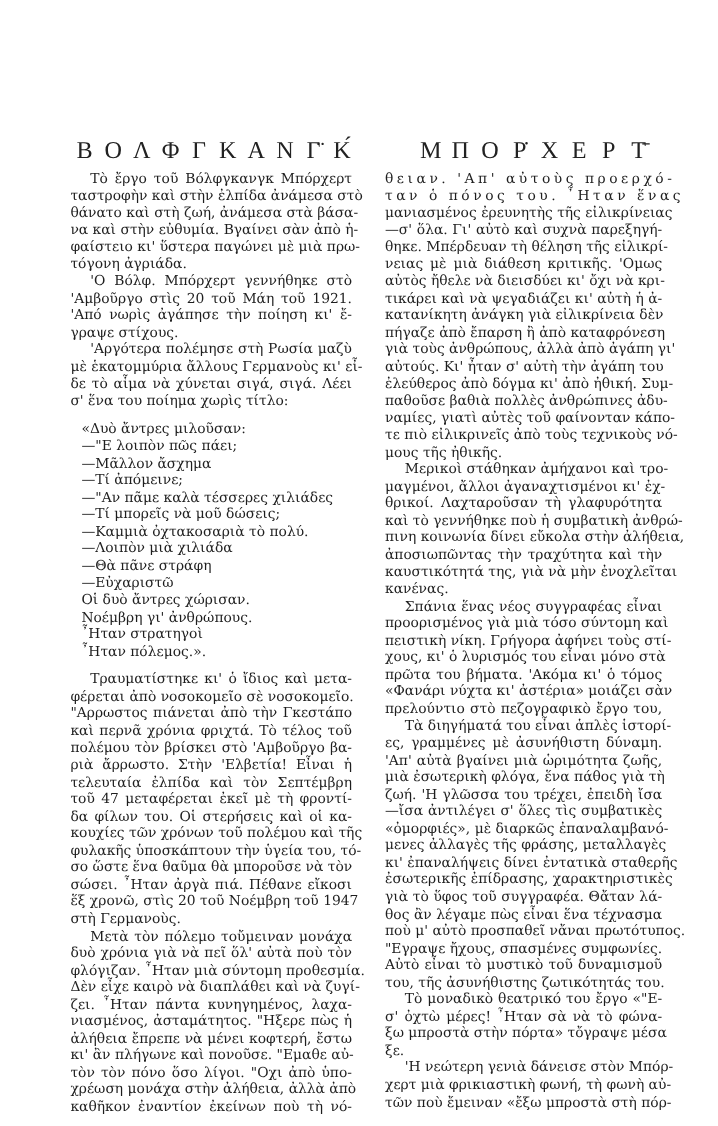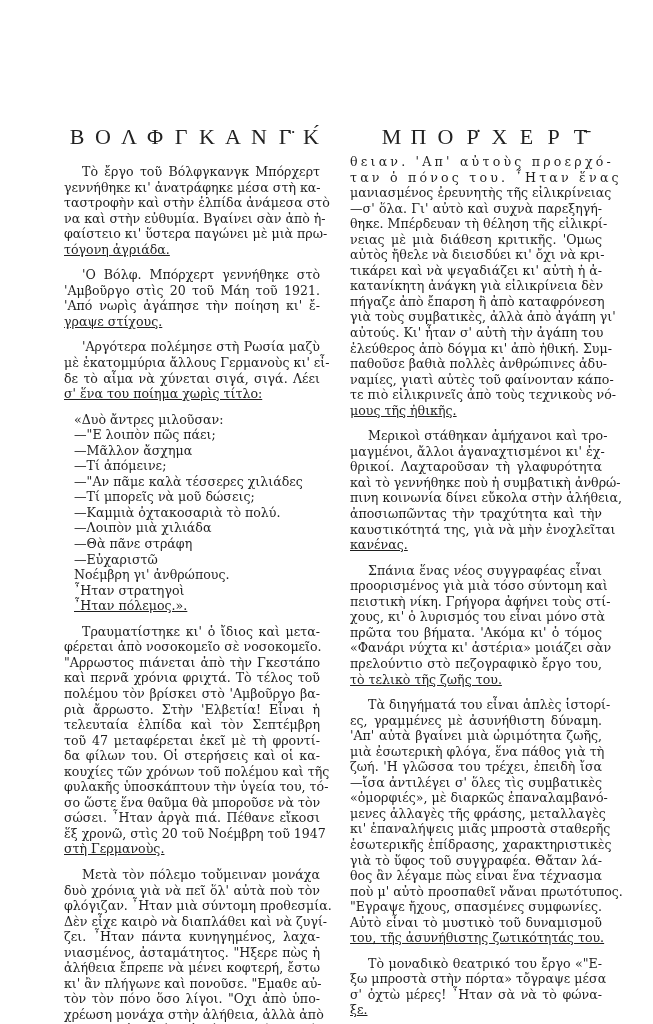--- a/index.html
+++ b/index.html
@@ -17,22 +17,22 @@
   .title .word { display: flex; gap: 0; }
   .title .word span { display: inline-block; width: 26px; text-align: center; }
   .title .word.w2 span { width: 27px; }
   .col {
     position: absolute; top: 154px; width: 256px;
     font-size: 12.6px; line-height: 15.55px; color: #1e1e1e;
   }
   .col.left { left: 64px; }
   .col.right { left: 350px; width: 252px; }
   .ln { display: block; white-space: nowrap; text-align: justify; text-align-last: justify; }
-  .ln.last { text-align-last: left; text-decoration: underline; }
-  .ln.ind { padding-left: 18px; margin-top: 10px; }
+  .ln.last { text-align-last: left; }
+  .ln.ind { padding-left: 18px; }
   .poem { margin: 10px 0 10px 10px; }
   .poem .ln { text-align-last: left; }
   .spaced { letter-spacing: 3.2px; }
 </style>
 </head>
 <body>
 
 <div class="title">
   <div class="word" id="tw1">
       <span>Β</span>
@@ -54,22 +54,22 @@
       <span>Χ</span>
       <span>Ε</span>
       <span>Ρ</span>
       <span>Τ̄</span>
     </div>
 </div>
 
 <div class="col left" id="colL">
   <div>
       <span class="ln ind">Τὸ ἔργο τοῦ Βόλφγκανγκ Μπόρχερτ</span>
-      <span class="ln">γεννήθηκε κι' ἀνατράφηκε μέσα στὴ κα-</span>
       <span class="ln">ταστροφὴν καὶ στὴν ἐλπίδα ἀνάμεσα στὸ</span>
+      <span class="ln">θάνατο καὶ στὴ ζωή, ἀνάμεσα στὰ βάσα-</span>
       <span class="ln">να καὶ στὴν εὐθυμία. Βγαίνει σὰν ἀπὸ ἡ-</span>
       <span class="ln">φαίστειο κι' ὕστερα παγώνει μὲ μιὰ πρω-</span>
       <span class="ln last">τόγονη ἀγριάδα.</span>
     </div>
   <div>
       <span class="ln ind">'Ο Βόλφ. Μπόρχερτ γεννήθηκε στὸ</span>
       <span class="ln">'Αμβοῦργο στὶς 20 τοῦ Μάη τοῦ 1921.</span>
       <span class="ln">'Από νωρὶς ἀγάπησε τὴν ποίηση κι' ἔ-</span>
       <span class="ln last">γραψε στίχους.</span>
     </div>
@@ -83,20 +83,21 @@
       <span class="ln">«Δυὸ ἄντρες μιλοῦσαν:</span>
       <span class="ln">—"Ε λοιπὸν πῶς πάει;</span>
       <span class="ln">—Μᾶλλον ἄσχημα</span>
       <span class="ln">—Τί ἀπόμεινε;</span>
       <span class="ln">—"Αν πᾶμε καλὰ τέσσερες χιλιάδες</span>
       <span class="ln">—Τί μπορεῖς νὰ μοῦ δώσεις;</span>
       <span class="ln">—Καμμιὰ ὀχτακοσαριὰ τὸ πολύ.</span>
       <span class="ln">—Λοιπὸν μιὰ χιλιάδα</span>
       <span class="ln">—Θὰ πᾶνε στράφη</span>
       <span class="ln">—Εὐχαριστῶ</span>
+      <span class="ln">Οἱ δυὸ ἄντρες χώρισαν.</span>
       <span class="ln">Νοέμβρη γι' ἀνθρώπους.</span>
       <span class="ln">῏Ηταν στρατηγοὶ</span>
       <span class="ln last">῏Ηταν πόλεμος.».</span>
     </div>
   <div>
       <span class="ln ind">Τραυματίστηκε κι' ὁ ἴδιος καὶ μετα-</span>
       <span class="ln">φέρεται ἀπὸ νοσοκομεῖο σὲ νοσοκομεῖο.</span>
       <span class="ln">"Αρρωστος πιάνεται ἀπὸ τὴν Γκεστάπο</span>
       <span class="ln">καὶ περνᾶ χρόνια φριχτά. Τὸ τέλος τοῦ</span>
       <span class="ln">πολέμου τὸν βρίσκει στὸ 'Αμβοῦργο βα-</span>
@@ -133,21 +134,21 @@
     </div>
   <div>
       <span class="ln">μανιασμένος ἐρευνητὴς τῆς εἰλικρίνειας</span>
       <span class="ln">—σ' ὅλα. Γι' αὐτὸ καὶ συχνὰ παρεξηγή-</span>
       <span class="ln">θηκε. Μπέρδευαν τὴ θέληση τῆς εἰλικρί-</span>
       <span class="ln">νειας μὲ μιὰ διάθεση κριτικῆς. 'Ομως</span>
       <span class="ln">αὐτὸς ἤθελε νὰ διεισδύει κι' ὄχι νὰ κρι-</span>
       <span class="ln">τικάρει καὶ νὰ ψεγαδιάζει κι' αὐτὴ ἡ ἀ-</span>
       <span class="ln">κατανίκητη ἀνάγκη γιὰ εἰλικρίνεια δὲν</span>
       <span class="ln">πήγαζε ἀπὸ ἔπαρση ἢ ἀπὸ καταφρόνεση</span>
-      <span class="ln">γιὰ τοὺς συμβατικὲς, ἀλλὰ ἀπὸ ἀγάπη γι'</span>
+      <span class="ln">γιὰ τοὺς ἀνθρώπους, ἀλλὰ ἀπὸ ἀγάπη γι'</span>
       <span class="ln">αὐτούς. Κι' ἦταν σ' αὐτὴ τὴν ἀγάπη του</span>
       <span class="ln">ἐλεύθερος ἀπὸ δόγμα κι' ἀπὸ ἠθική. Συμ-</span>
       <span class="ln">παθοῦσε βαθιὰ πολλὲς ἀνθρώπινες ἀδυ-</span>
       <span class="ln">ναμίες, γιατὶ αὐτὲς τοῦ φαίνονταν κάπο-</span>
       <span class="ln">τε πιὸ εἰλικρινεῖς ἀπὸ τοὺς τεχνικοὺς νό-</span>
       <span class="ln last">μους τῆς ἠθικῆς.</span>
     </div>
   <div>
       <span class="ln ind">Μερικοὶ στάθηκαν ἀμήχανοι καὶ τρο-</span>
       <span class="ln">μαγμένοι, ἄλλοι ἀγαναχτισμένοι κι' ἐχ-</span>
@@ -159,44 +160,43 @@
       <span class="ln last">κανένας.</span>
     </div>
   <div>
       <span class="ln ind">Σπάνια ἕνας νέος συγγραφέας εἶναι</span>
       <span class="ln">προορισμένος γιὰ μιὰ τόσο σύντομη καὶ</span>
       <span class="ln">πειστικὴ νίκη. Γρήγορα ἀφήνει τοὺς στί-</span>
       <span class="ln">χους, κι' ὁ λυρισμός του εἶναι μόνο στὰ</span>
       <span class="ln">πρῶτα του βήματα. 'Ακόμα κι' ὁ τόμος</span>
       <span class="ln">«Φανάρι νύχτα κι' ἀστέρια» μοιάζει σὰν</span>
       <span class="ln">πρελούντιο στὸ πεζογραφικὸ ἔργο του,</span>
-      <span class="ln last">τὸ τελικὸ τῆς ζωῆς του.</span>
     </div>
   <div>
       <span class="ln ind">Τὰ διηγήματά του εἶναι ἁπλὲς ἱστορί-</span>
       <span class="ln">ες, γραμμένες μὲ ἀσυνήθιστη δύναμη.</span>
       <span class="ln">'Απ' αὐτὰ βγαίνει μιὰ ὡριμότητα ζωῆς,</span>
       <span class="ln">μιὰ ἐσωτερικὴ φλόγα, ἕνα πάθος γιὰ τὴ</span>
       <span class="ln">ζωή. 'Η γλῶσσα του τρέχει, ἐπειδὴ ἴσα</span>
       <span class="ln">—ἴσα ἀντιλέγει σ' ὅλες τὶς συμβατικὲς</span>
       <span class="ln">«ὀμορφιές», μὲ διαρκῶς ἐπαναλαμβανό-</span>
       <span class="ln">μενες ἀλλαγὲς τῆς φράσης, μεταλλαγὲς</span>
-      <span class="ln">κι' ἐπαναλήψεις μιᾶς μπροστὰ σταθερῆς</span>
+      <span class="ln">κι' ἐπαναλήψεις δίνει ἐντατικὰ σταθερῆς</span>
       <span class="ln">ἐσωτερικῆς ἐπίδρασης, χαρακτηριστικὲς</span>
       <span class="ln">γιὰ τὸ ὕφος τοῦ συγγραφέα. Θἄταν λά-</span>
       <span class="ln">θος ἂν λέγαμε πὼς εἶναι ἕνα τέχνασμα</span>
       <span class="ln">ποὺ μ' αὐτὸ προσπαθεῖ νἄναι πρωτότυπος.</span>
       <span class="ln">"Εγραψε ἤχους, σπασμένες συμφωνίες.</span>
       <span class="ln">Αὐτὸ εἶναι τὸ μυστικὸ τοῦ δυναμισμοῦ</span>
       <span class="ln last">του, τῆς ἀσυνήθιστης ζωτικότητάς του.</span>
     </div>
   <div>
       <span class="ln ind">Τὸ μοναδικὸ θεατρικό του ἔργο «"Ε-</span>
+      <span class="ln">σ' ὀχτὼ μέρες! ῏Ηταν σὰ νὰ τὸ φώνα-</span>
       <span class="ln">ξω μπροστὰ στὴν πόρτα» τὄγραψε μέσα</span>
-      <span class="ln">σ' ὀχτὼ μέρες! ῏Ηταν σὰ νὰ τὸ φώνα-</span>
       <span class="ln last">ξε.</span>
     </div>
   <div>
       <span class="ln ind">'Η νεώτερη γενιὰ δάνεισε στὸν Μπόρ-</span>
       <span class="ln">χερτ μιὰ φρικιαστικὴ φωνή, τὴ φωνὴ αὐ-</span>
       <span class="ln">τῶν ποὺ ἔμειναν «ἔξω μπροστὰ στὴ πόρ-</span>
     </div>
 </div>
 
 </body></html>

